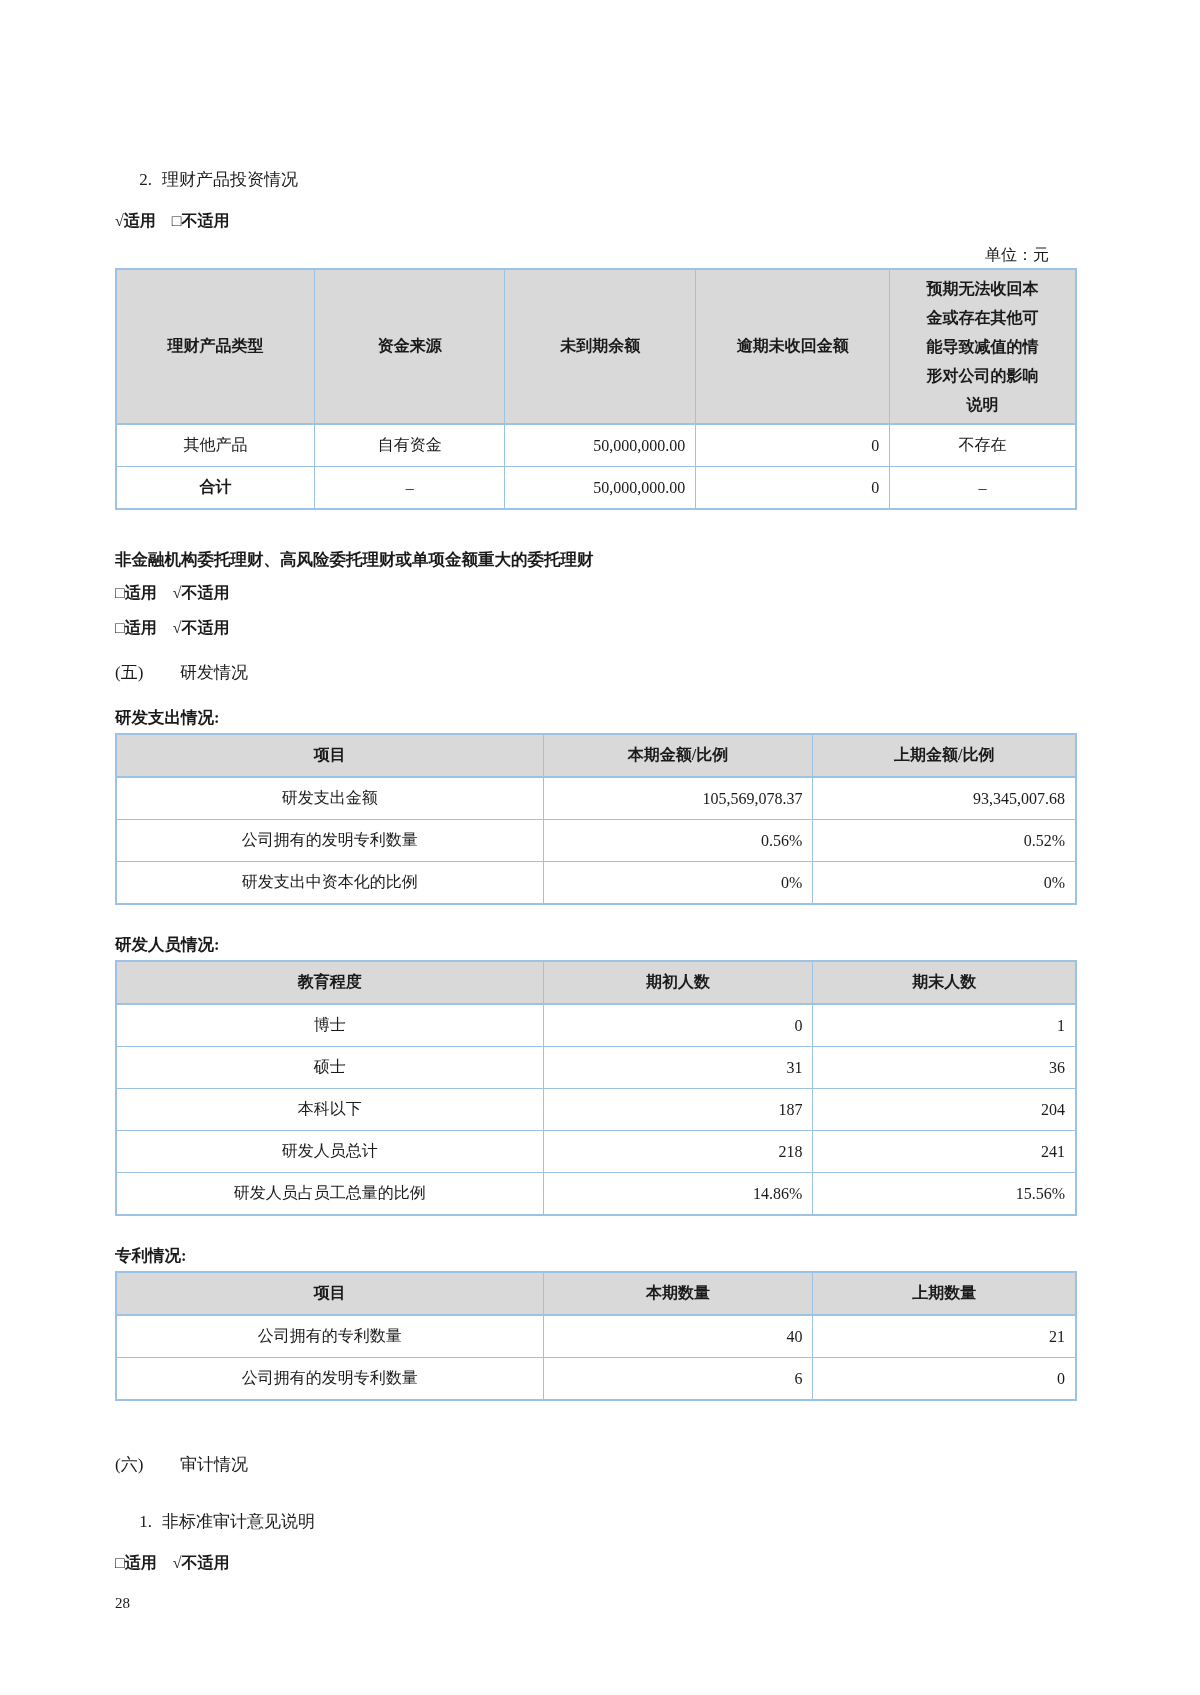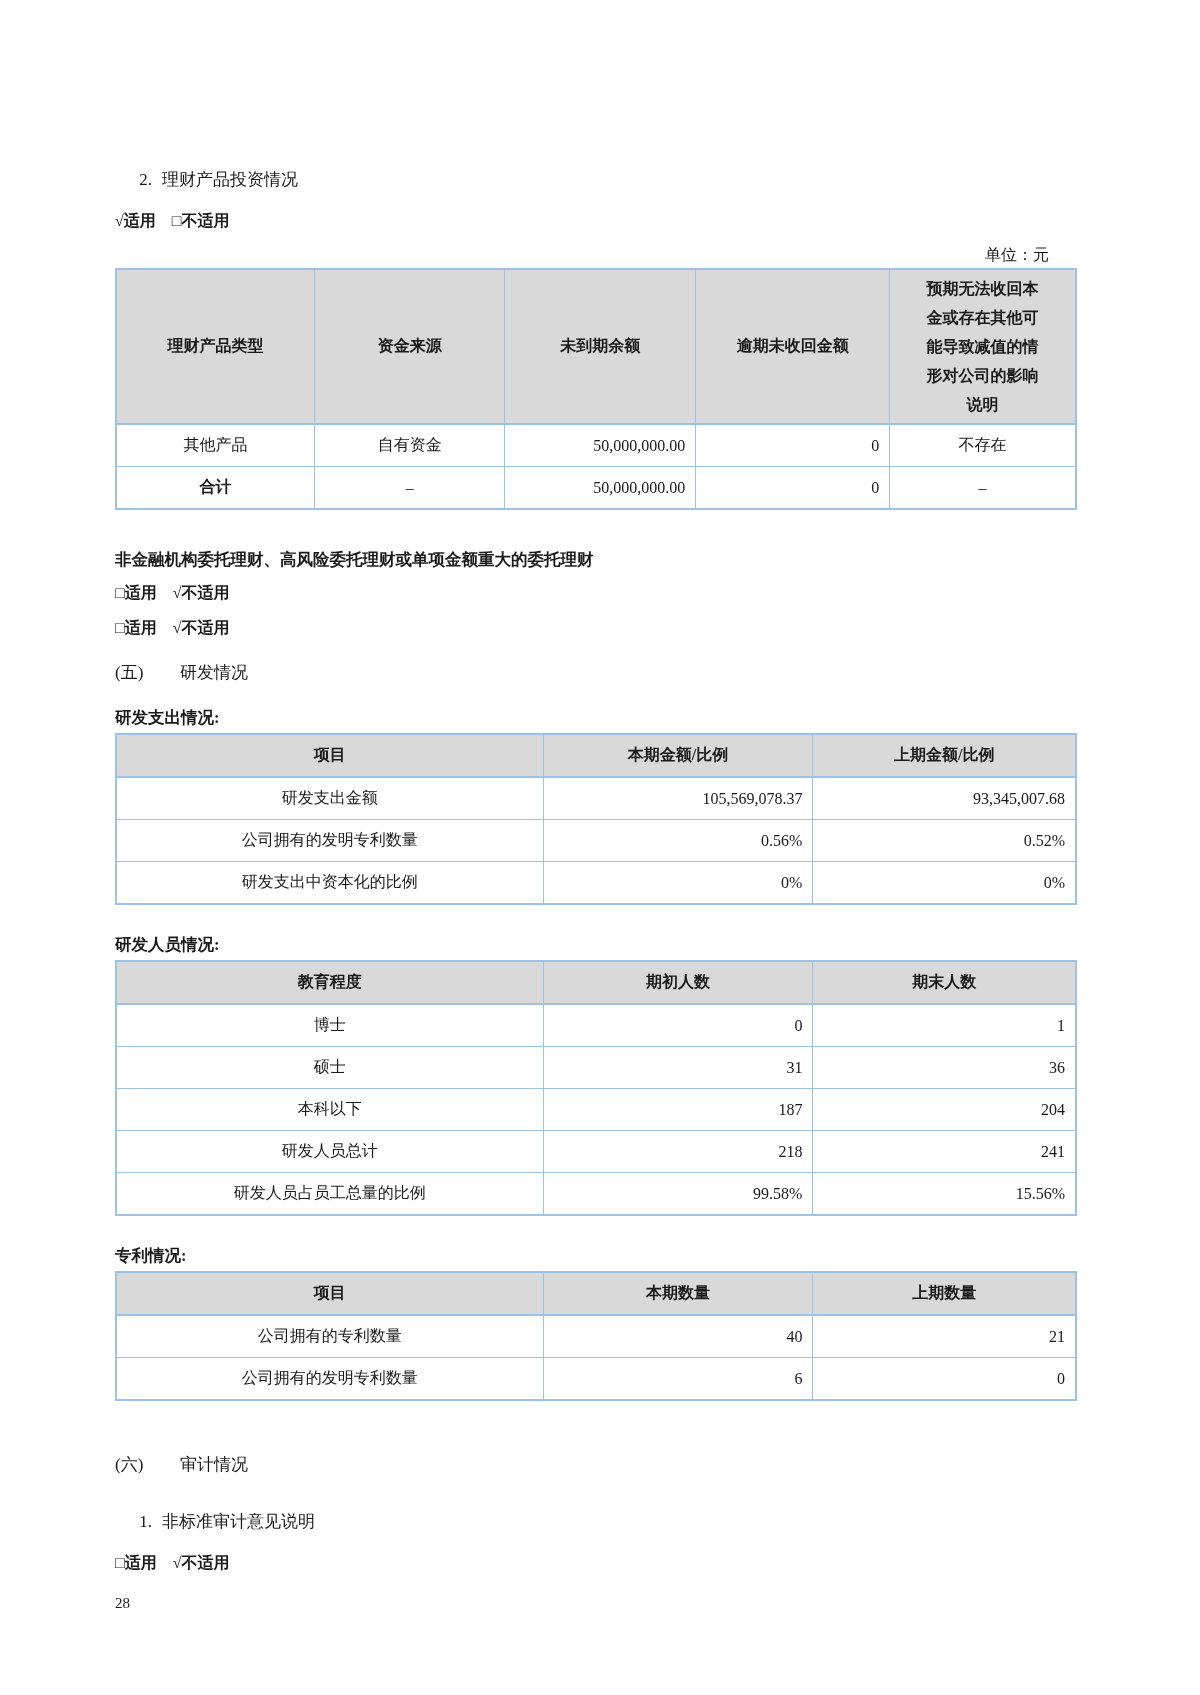--- a/index.html
+++ b/index.html
@@ -227,21 +227,21 @@
         <td class="num">187</td>
         <td class="num">204</td>
       </tr>
       <tr>
         <td class="ctr">研发人员总计</td>
         <td class="num">218</td>
         <td class="num">241</td>
       </tr>
       <tr>
         <td class="ctr">研发人员占员工总量的比例</td>
-        <td class="num">99.58%</td>
+        <td class="num">14.86%</td>
         <td class="num">15.56%</td>
       </tr>
     </tbody>
   </table>
 
   <p class="note-bold mt-label3">专利情况:</p>
 
   <table class="doc-table t3 mt-table4">
     <colgroup>
       <col style="width:44.5%">

